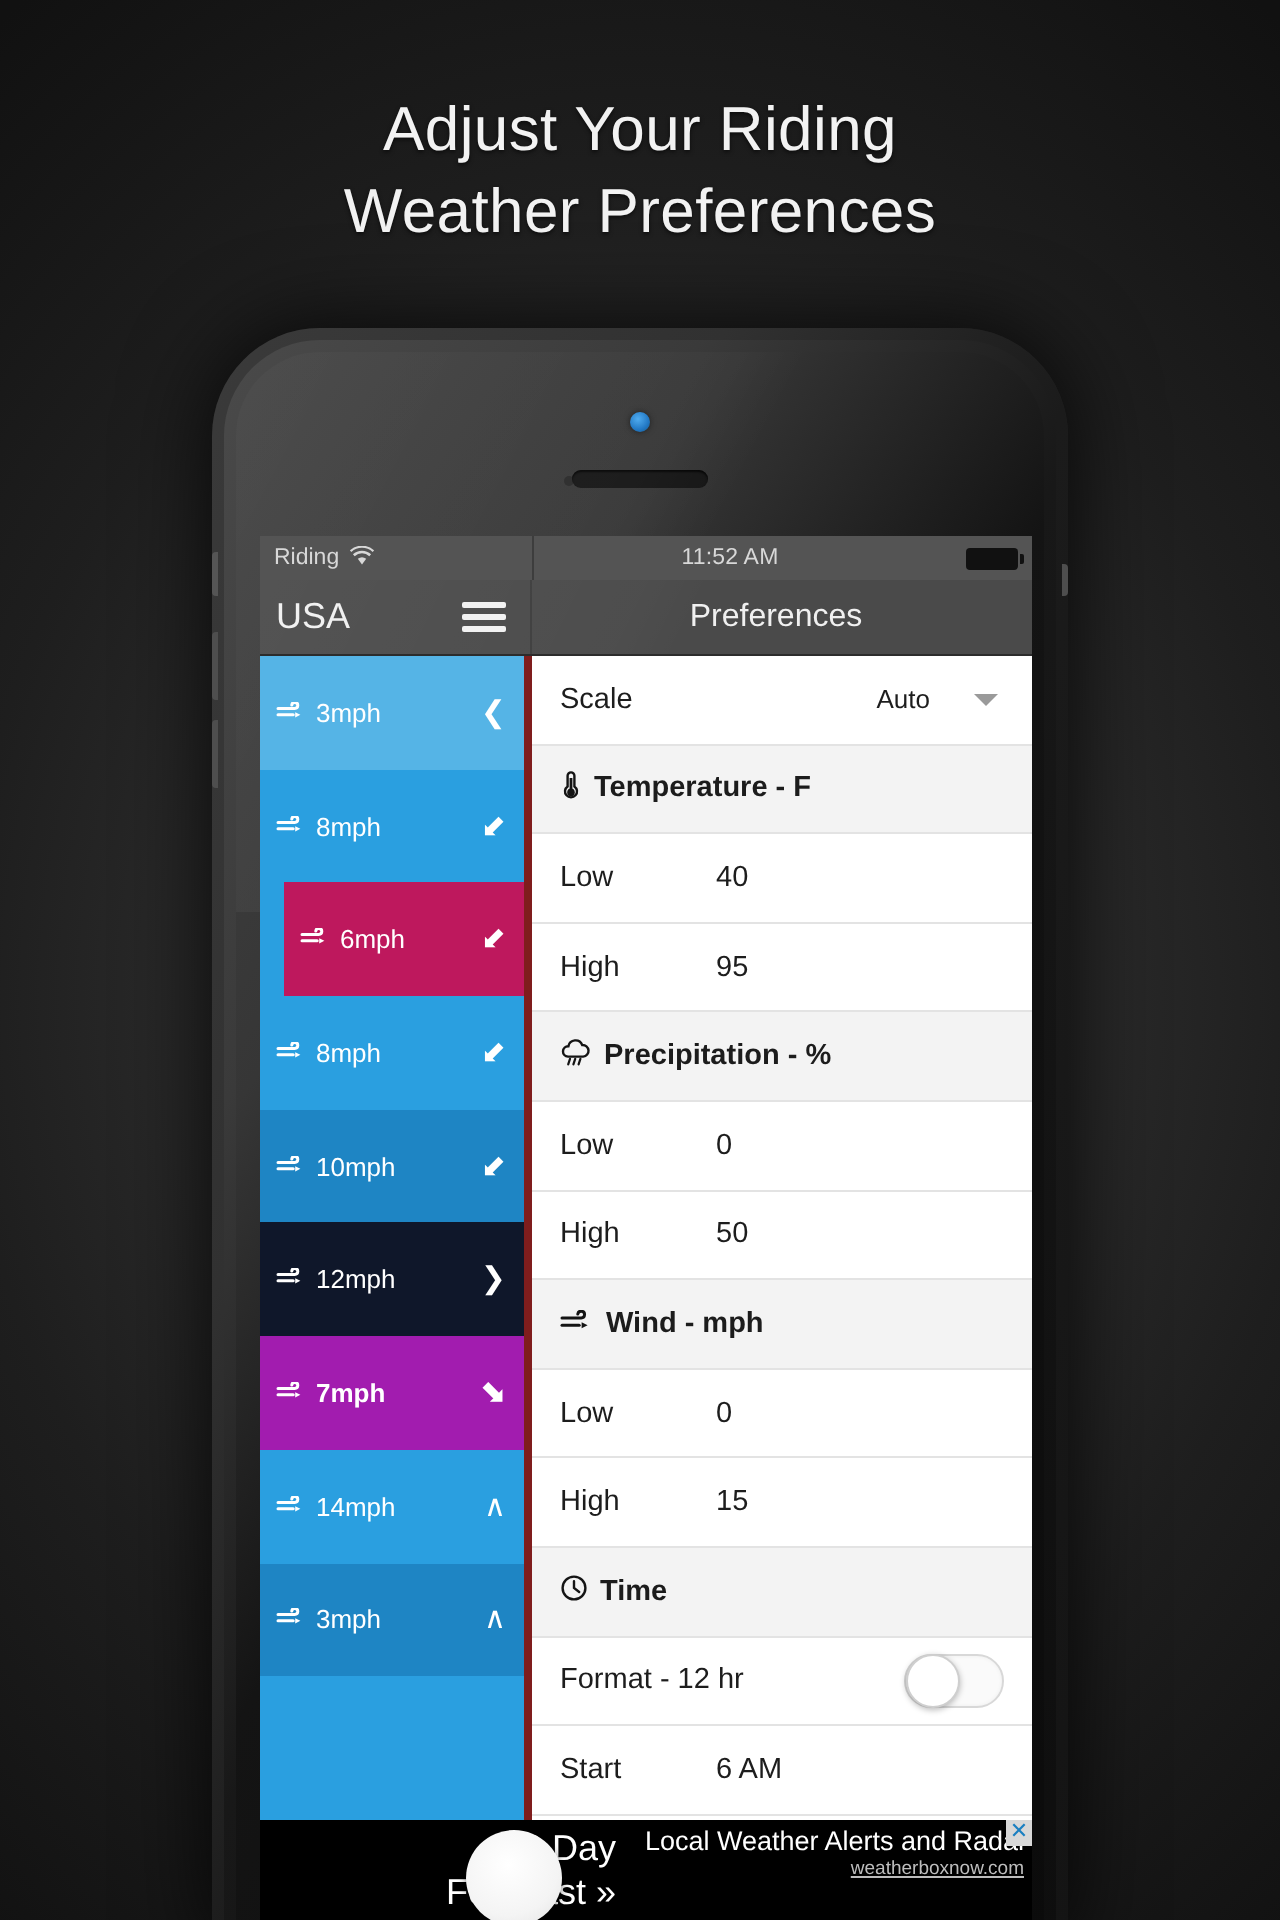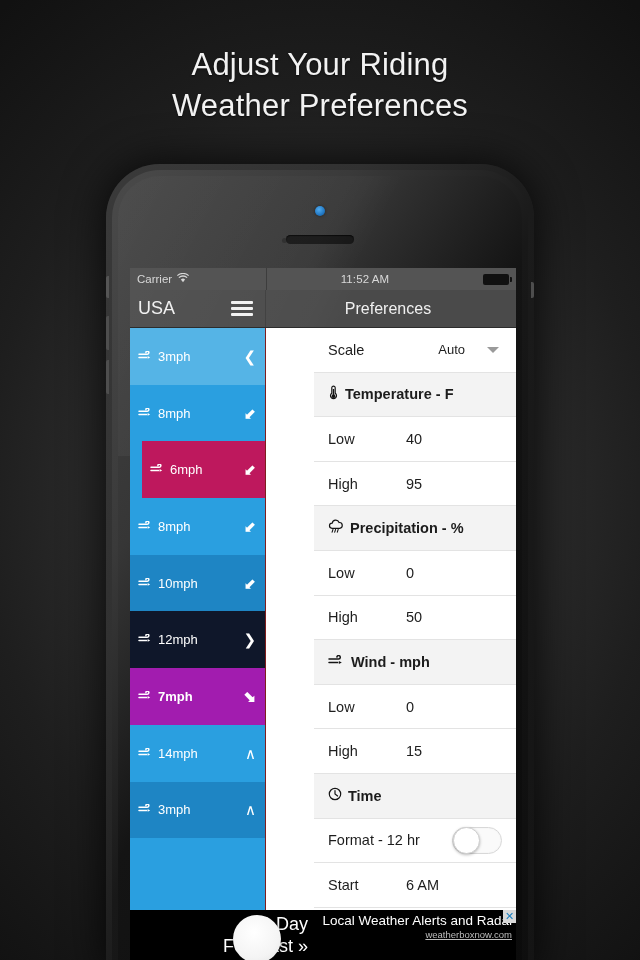--- a/index.html
+++ b/index.html
@@ -143,38 +143,37 @@
     pointer-events: none;
   }
 
   
   .content { display: flex; height: 632px; }
 
   
   .sidebar {
     width: 136px;
     background: #2a9fe0;
-    border-right: 1px solid #7f1d1d;
+    border-right: 4px solid #7f1d1d;
   }
   .wind-row {
     height: 56.7px;
     display: flex; align-items: center; justify-content: space-between;
     padding: 0 9px 0 8px;
     color: #fff;
   }
   .wind-label { display: flex; align-items: center; gap: 5px; font-size: 13px; }
   .wind-glyph { font-size: 13px; line-height: 1; }
   .dir-arrow { font-size: 15px; line-height: 1; }
 
   
   .prefs {
     flex: 1;
     background: #a3a3a3;
     overflow: hidden;
-    margin-left: 48px;
   }
   .pref-row {
     height: 44.6px;
     display: flex; align-items: center;
     padding: 0 14px;
     border-bottom: 1px solid #e3e3e3;
     background: #fff;
     font-size: 14.5px;
     color: #1c1c1c;
   }
@@ -278,21 +277,21 @@
   <div class="btn-silent"></div>
   <div class="btn-volup"></div>
   <div class="btn-voldn"></div>
   <div class="btn-right"></div>
 </div>
 
 <div class="screen">
 
   <div class="statusbar">
     <div class="sb-left">
-      <span>Carrier</span>
+      <span>Riding</span>
       <span class="wifi-icon">
         <svg width="12" height="10" viewBox="0 0 12 10">
           <path d="M6 9.2 L3.9 6.4 A3.4 3.4 0 0 1 8.1 6.4 Z" fill="#d8d8d8"></path>
           <path d="M1.9 4.6 A6 6 0 0 1 10.1 4.6" stroke="#d8d8d8" stroke-width="1.3" fill="none"></path>
           <path d="M0.3 2.6 A8.4 8.4 0 0 1 11.7 2.6" stroke="#d8d8d8" stroke-width="1.1" fill="none"></path>
         </svg>
       </span>
     </div>
     <div class="sb-divider"></div>
     <div class="sb-center">11:52 AM</div>

